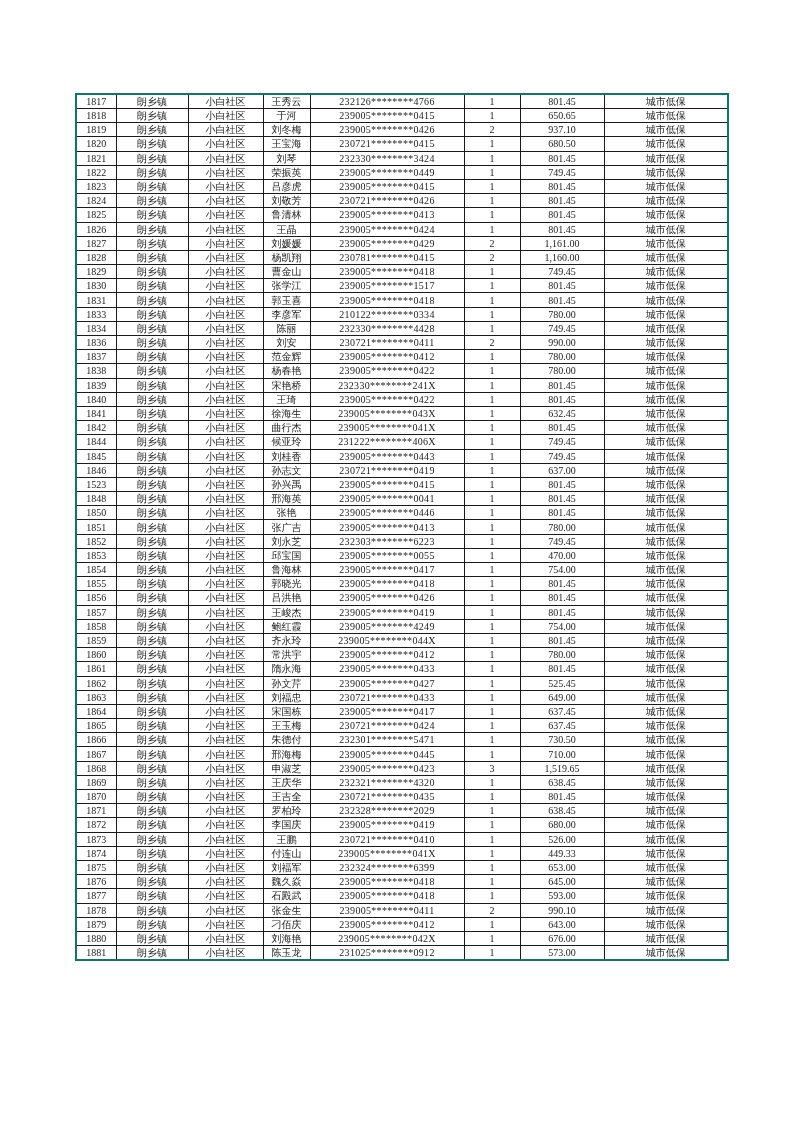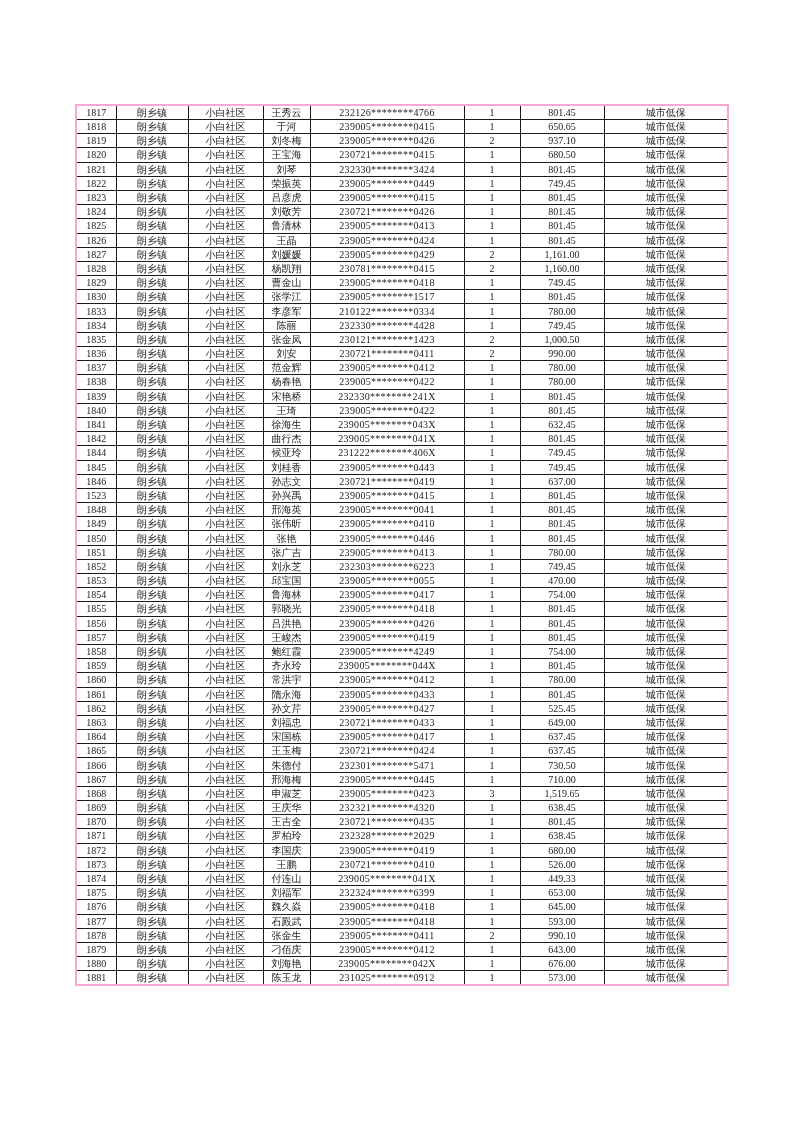--- a/index.html
+++ b/index.html
@@ -11,25 +11,25 @@
     position: relative;
     width: 793px;
     height: 1122px;
     background: #ffffff;
     overflow: hidden;
     font-family: "Liberation Serif", "DejaVu Serif", serif;
   }
   table.benefits {
     position: absolute;
     left: 75px;
-    top: 104px;
+    top: 93px;
     width: 652px;
     border-collapse: collapse;
     table-layout: fixed;
-    border: 2px solid #f9a8d4;
+    border: 2px solid #0f766e;
   }
   table.benefits tr {
     height: 14.2px;
   }
   table.benefits td {
     border: 1px solid #1a1a1a;
     padding: 0;
     font-size: 10px;
     line-height: 13px;
     color: #1c1c1c;
@@ -208,47 +208,47 @@
           <td class="col-seq">1830</td>
           <td class="col-town">朗乡镇</td>
           <td class="col-community">小白社区</td>
           <td class="col-name">张学江</td>
           <td class="col-id">239005********1517</td>
           <td class="col-count">1</td>
           <td class="col-amount">801.45</td>
           <td class="col-category">城市低保</td>
         </tr>
         <tr>
+          <td class="col-seq">1831</td>
+          <td class="col-town">朗乡镇</td>
+          <td class="col-community">小白社区</td>
+          <td class="col-name">郭玉喜</td>
+          <td class="col-id">239005********0418</td>
+          <td class="col-count">1</td>
+          <td class="col-amount">801.45</td>
+          <td class="col-category">城市低保</td>
+        </tr>
+        <tr>
           <td class="col-seq">1833</td>
           <td class="col-town">朗乡镇</td>
           <td class="col-community">小白社区</td>
           <td class="col-name">李彦军</td>
           <td class="col-id">210122********0334</td>
           <td class="col-count">1</td>
           <td class="col-amount">780.00</td>
           <td class="col-category">城市低保</td>
         </tr>
         <tr>
           <td class="col-seq">1834</td>
           <td class="col-town">朗乡镇</td>
           <td class="col-community">小白社区</td>
           <td class="col-name">陈丽</td>
           <td class="col-id">232330********4428</td>
           <td class="col-count">1</td>
           <td class="col-amount">749.45</td>
-          <td class="col-category">城市低保</td>
-        </tr>
-        <tr>
-          <td class="col-seq">1835</td>
-          <td class="col-town">朗乡镇</td>
-          <td class="col-community">小白社区</td>
-          <td class="col-name">张金凤</td>
-          <td class="col-id">230121********1423</td>
-          <td class="col-count">2</td>
-          <td class="col-amount">1,000.50</td>
           <td class="col-category">城市低保</td>
         </tr>
         <tr>
           <td class="col-seq">1836</td>
           <td class="col-town">朗乡镇</td>
           <td class="col-community">小白社区</td>
           <td class="col-name">刘安</td>
           <td class="col-id">230721********0411</td>
           <td class="col-count">2</td>
           <td class="col-amount">990.00</td>
@@ -353,30 +353,20 @@
           <td class="col-count">1</td>
           <td class="col-amount">801.45</td>
           <td class="col-category">城市低保</td>
         </tr>
         <tr>
           <td class="col-seq">1848</td>
           <td class="col-town">朗乡镇</td>
           <td class="col-community">小白社区</td>
           <td class="col-name">邢海英</td>
           <td class="col-id">239005********0041</td>
-          <td class="col-count">1</td>
-          <td class="col-amount">801.45</td>
-          <td class="col-category">城市低保</td>
-        </tr>
-        <tr>
-          <td class="col-seq">1849</td>
-          <td class="col-town">朗乡镇</td>
-          <td class="col-community">小白社区</td>
-          <td class="col-name">张伟昕</td>
-          <td class="col-id">239005********0410</td>
           <td class="col-count">1</td>
           <td class="col-amount">801.45</td>
           <td class="col-category">城市低保</td>
         </tr>
         <tr>
           <td class="col-seq">1850</td>
           <td class="col-town">朗乡镇</td>
           <td class="col-community">小白社区</td>
           <td class="col-name">张艳</td>
           <td class="col-id">239005********0446</td>

